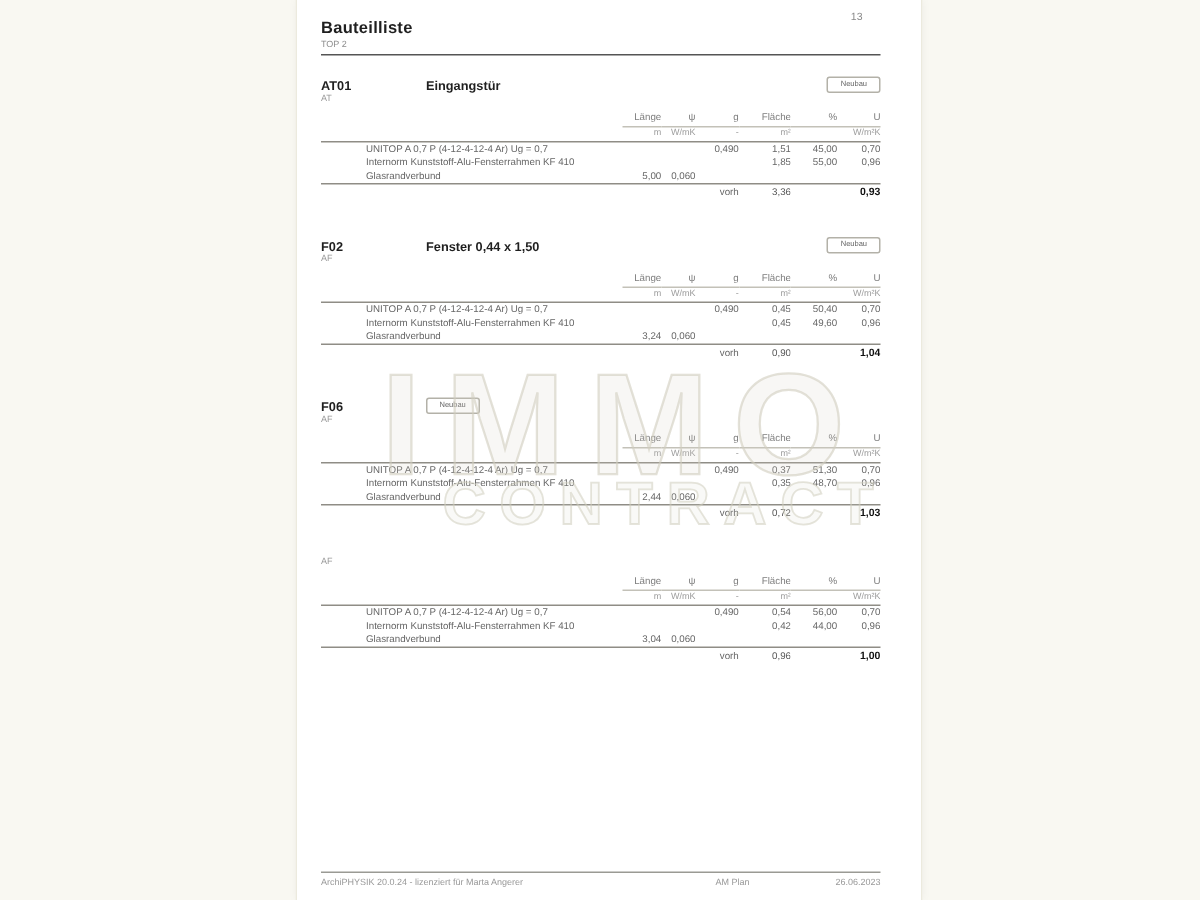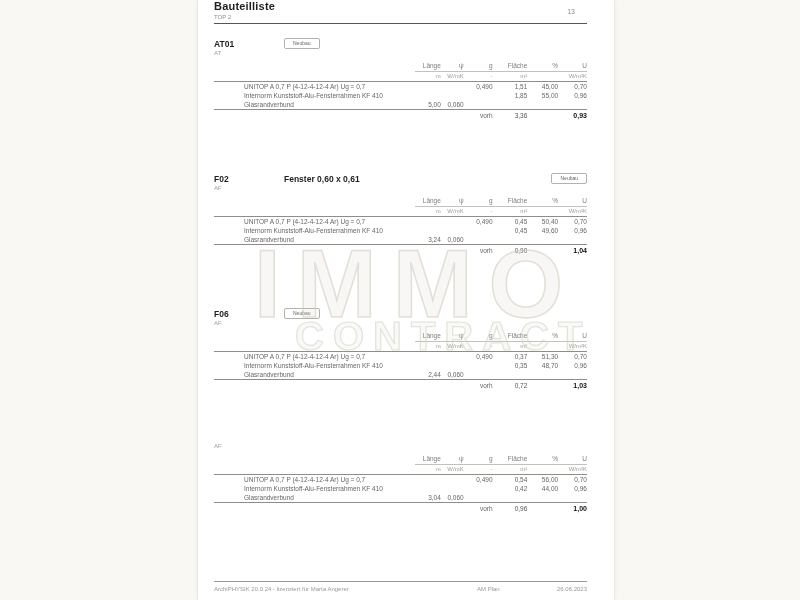--- a/index.html
+++ b/index.html
@@ -10,25 +10,25 @@
   }
   .page{
     position:absolute;left:197px;top:0;width:418px;height:600px;
     background:#ffffff;box-sizing:border-box;
     border-left:1px solid #eceade;border-right:1px solid #eceade;
     box-shadow:0 0 6px rgba(0,0,0,0.05);
   }
   .content{position:absolute;left:16px;right:27px;top:0;bottom:0;}
   .page-number{position:absolute;top:8px;right:39px;font-size:7px;color:#8a8a8a;}
 
-  .report-header{border-bottom:1px solid #555;padding-bottom:3px;}
+  .report-header{padding-top:13px;border-bottom:1px solid #555;padding-bottom:3px;}
   .report-title{font-size:11px;font-weight:bold;color:#1f1f1f;letter-spacing:0.2px;}
   .report-subtitle{font-size:6px;color:#8d8d8d;margin-top:2px;}
 
-  .section{margin-top:52px;}
+  .section{margin-top:24px;}
   .section.first{margin-top:14px;}
   .sec-head{display:flex;align-items:flex-end;}
   .sec-code{width:70px;font-size:8.5px;font-weight:bold;color:#1f1f1f;}
   .sec-title{flex:1;font-size:8.5px;font-weight:bold;color:#1f1f1f;}
   .badge{
     font-size:5px;color:#666;background:#fff;border:1px solid #b3b1a8;
     border-radius:2px;padding:2px 8px;line-height:1;align-self:flex-start;
   }
   .sec-cat{font-size:6px;color:#9a9a9a;margin-top:1px;}
 
@@ -86,20 +86,21 @@
   <div class="content">
     <div class="report-header">
       <div class="report-title">Bauteilliste</div>
       <div class="report-subtitle">TOP 2</div>
     </div>
 
     <div>
   <div class="section first">
     <div class="sec-head">
       <span class="sec-code">AT01</span>
+      <span class="sec-title">Eingangstür</span>
       <span class="badge">Neubau</span>
     </div>
     <div class="sec-cat">AT</div>
 
     <div class="tbl">
       <div class="t-row row-chead">
         <span class="c c-name"></span>
         <span class="c c-n c-laenge">Länge</span>
         <span class="c c-n c-psi">ψ</span>
         <span class="c c-n c-g">g</span>
@@ -153,21 +154,21 @@
         <span class="c c-n c-flaeche">3,36</span>
         <span class="c c-n c-pct"></span>
         <span class="c c-n c-u">0,93</span>
       </div>
     </div>
   </div>
 
   <div class="section">
     <div class="sec-head">
       <span class="sec-code">F02</span>
-      <span class="sec-title">Fenster 0,60 x 0,61</span>
+      <span class="sec-title">Fenster 0,44 x 1,50</span>
       <span class="badge">Neubau</span>
     </div>
     <div class="sec-cat">AF</div>
 
     <div class="tbl">
       <div class="t-row row-chead">
         <span class="c c-name"></span>
         <span class="c c-n c-laenge">Länge</span>
         <span class="c c-n c-psi">ψ</span>
         <span class="c c-n c-g">g</span>

